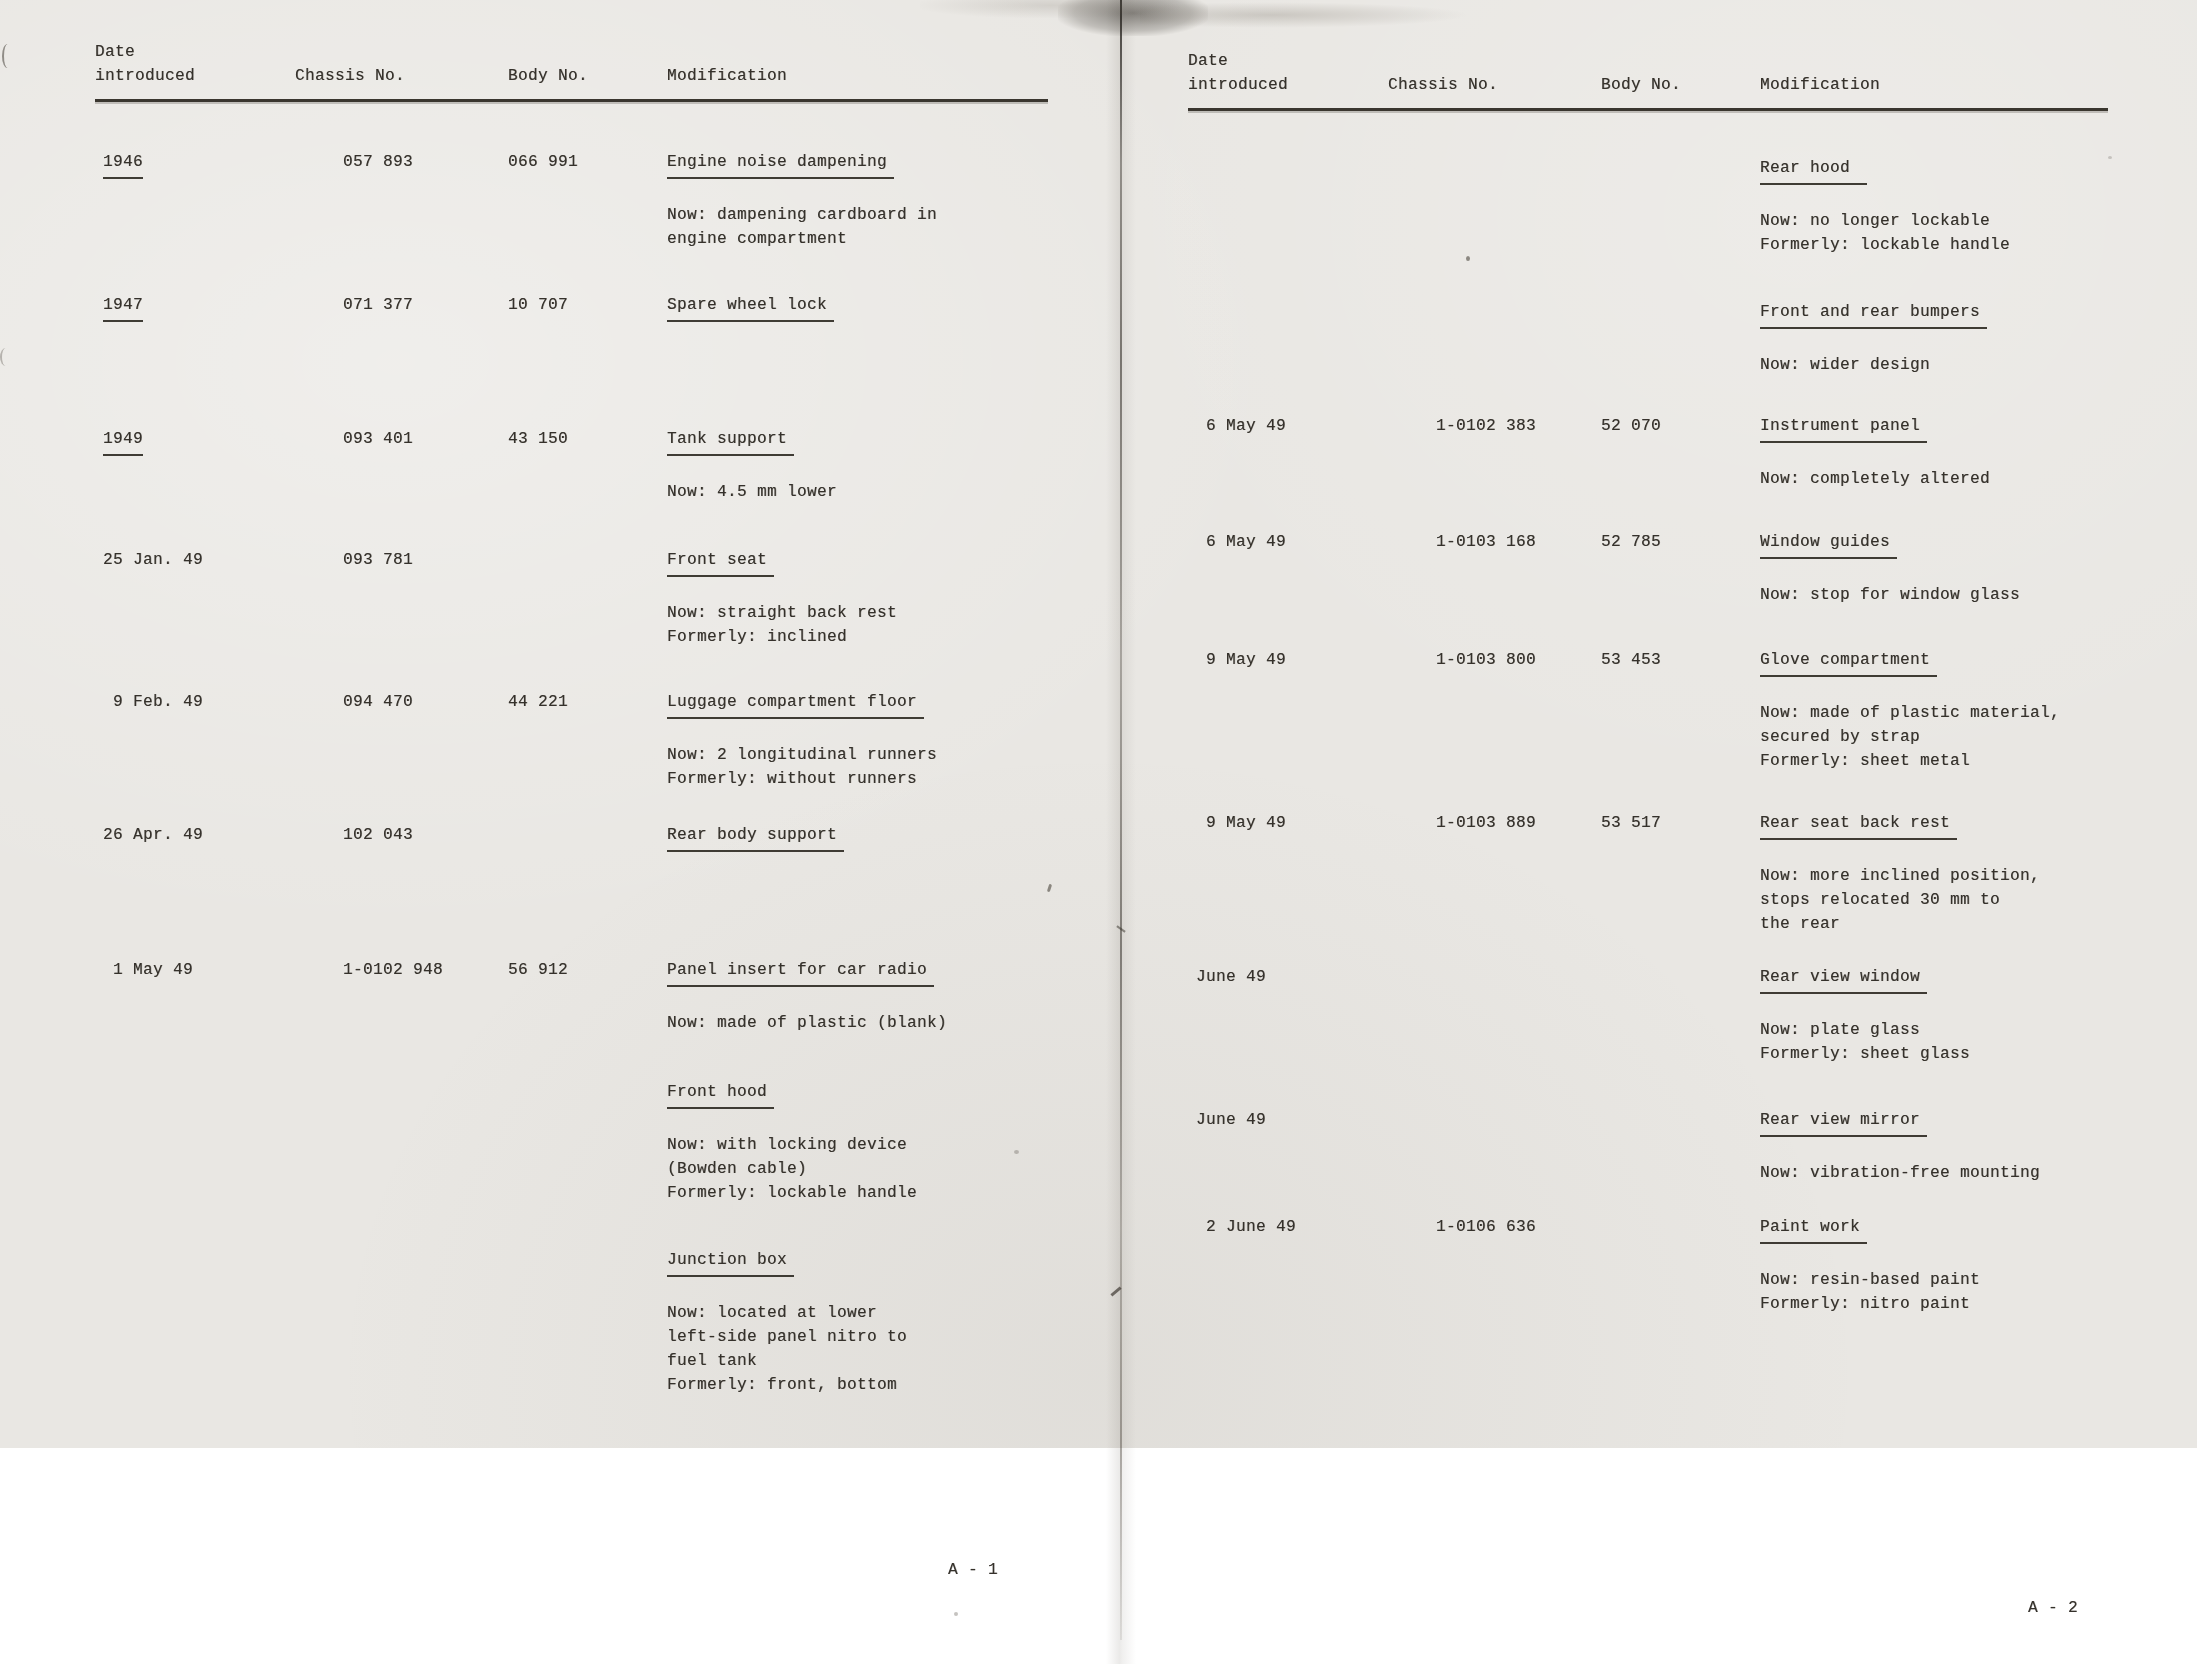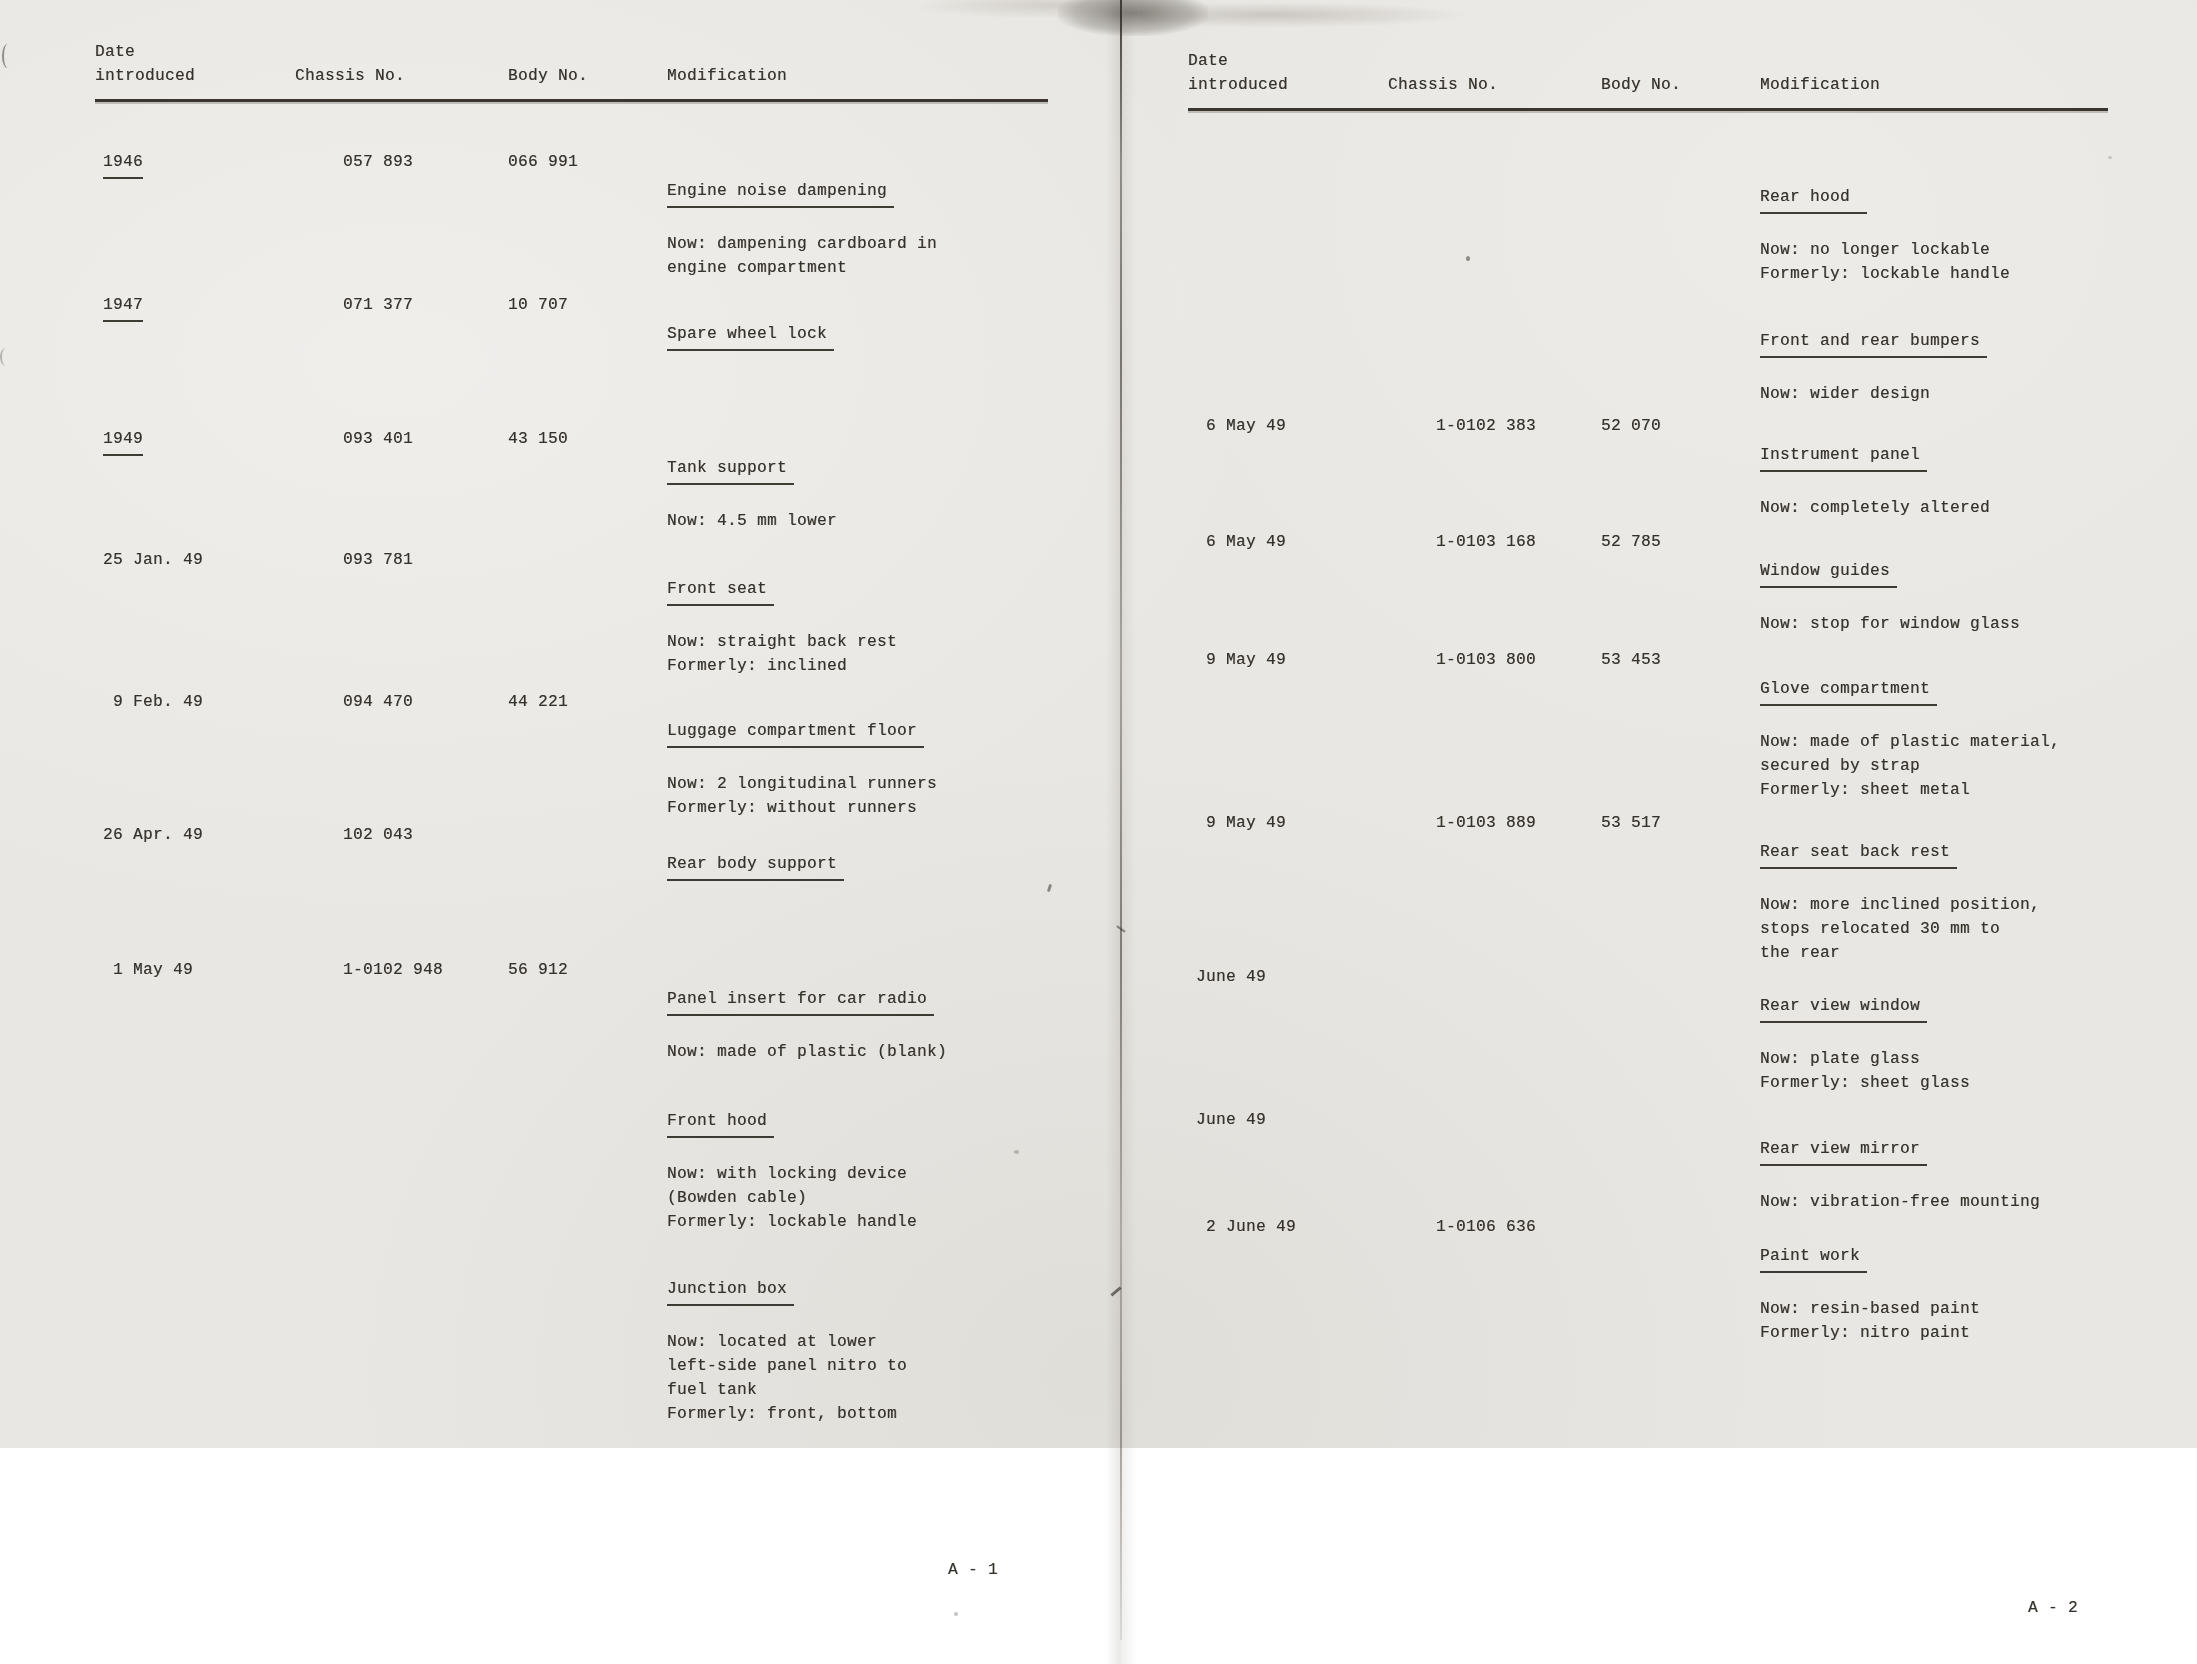--- a/index.html
+++ b/index.html
@@ -88,21 +88,21 @@
   
   .entry { left: 0; width: 1013px; }
   .e-date    { left: 0;     white-space: pre; margin-left: 8px; }
   .e-chassis { left: 200px; white-space: pre; margin-left: 48px; }
   .e-body    { left: 413px; white-space: pre; }
   .e-mod     { left: 572px; width: 441px; }
   .e-mod .mod-title { position: static; display: inline-block; white-space: pre; }
   .e-mod .mod-lines { position: static; display: block; margin-top: 24px; }
   .e-mod .mod-line  { position: static; display: block; white-space: pre; }
   .u { border-bottom: 2px solid rgba(48,44,37,0.92); padding-bottom: 3px; }
-  .mod-title.u { padding-right: 7px; margin-top: 29px; }
+  .mod-title.u { padding-right: 7px; }
   .e-date.u { display: inline-block; }
   
   .ink { text-shadow: 0.4px 0.4px 0 rgba(42,38,31,0.45); }
   .page-footer { white-space: pre; }
   .page-left  .page-footer { left: 853px; top: 1558px; }
   .page-right .page-footer { left: 840px; top: 1596px; }
 </style>
 </head>
 <body>
 

